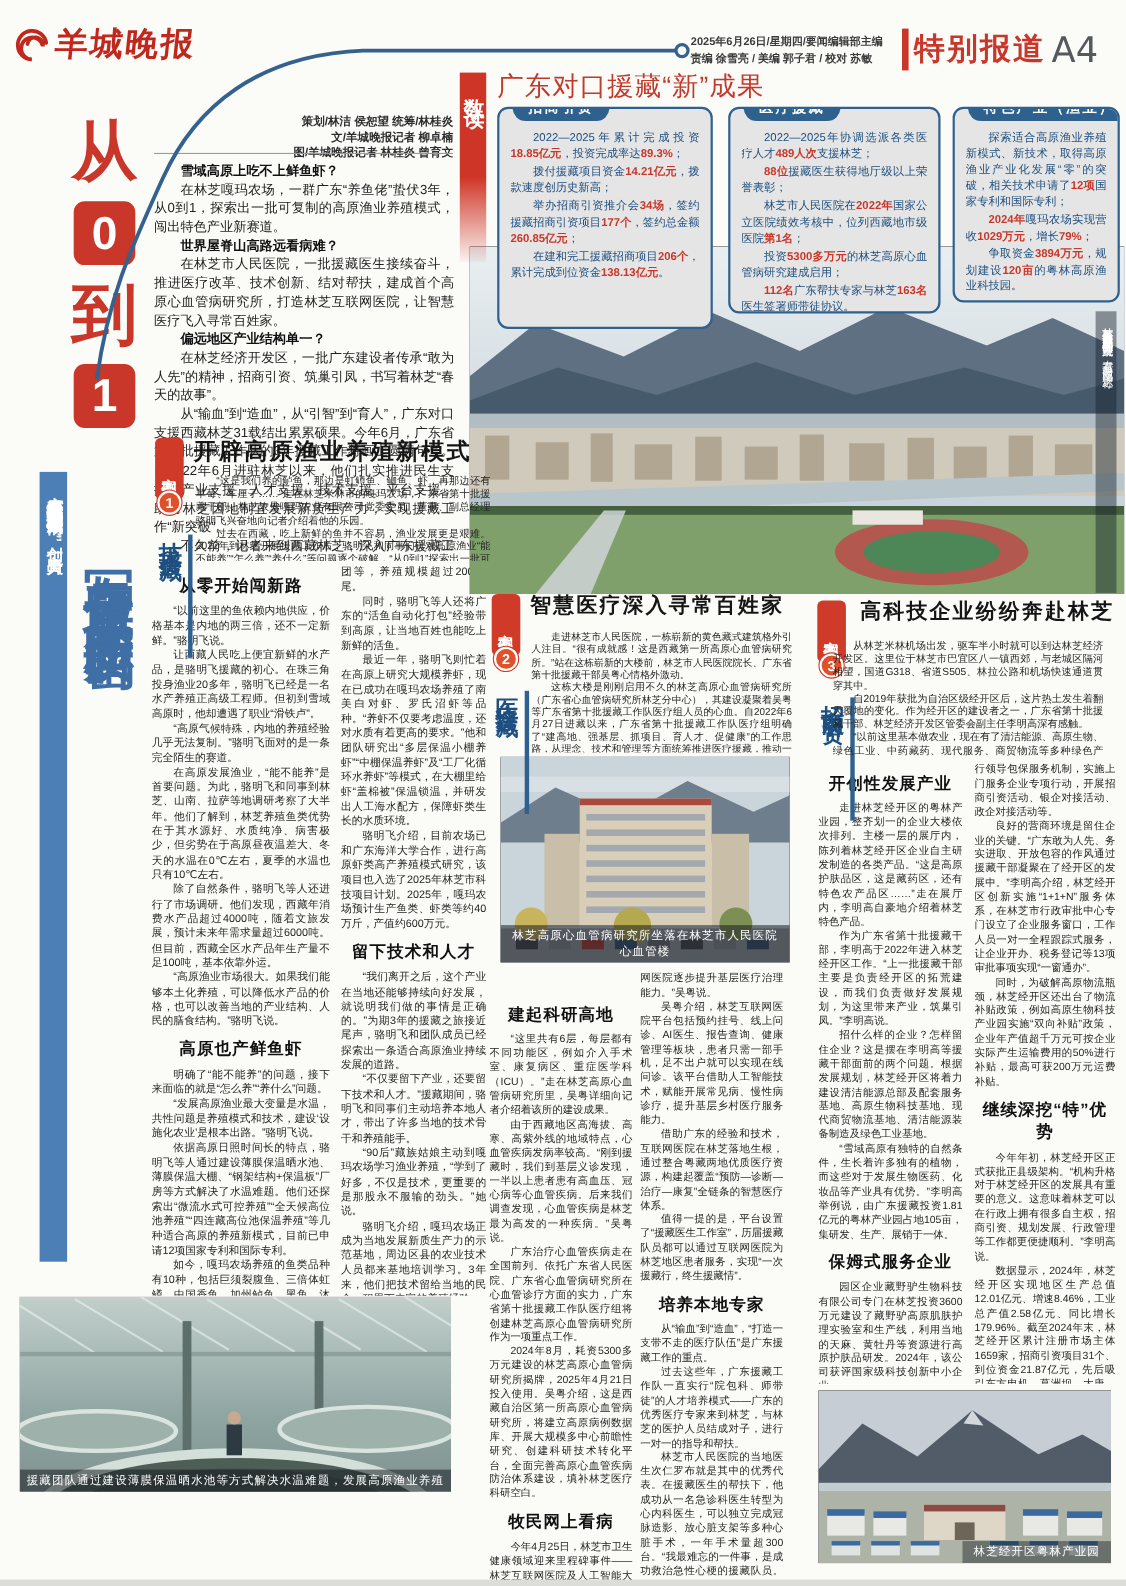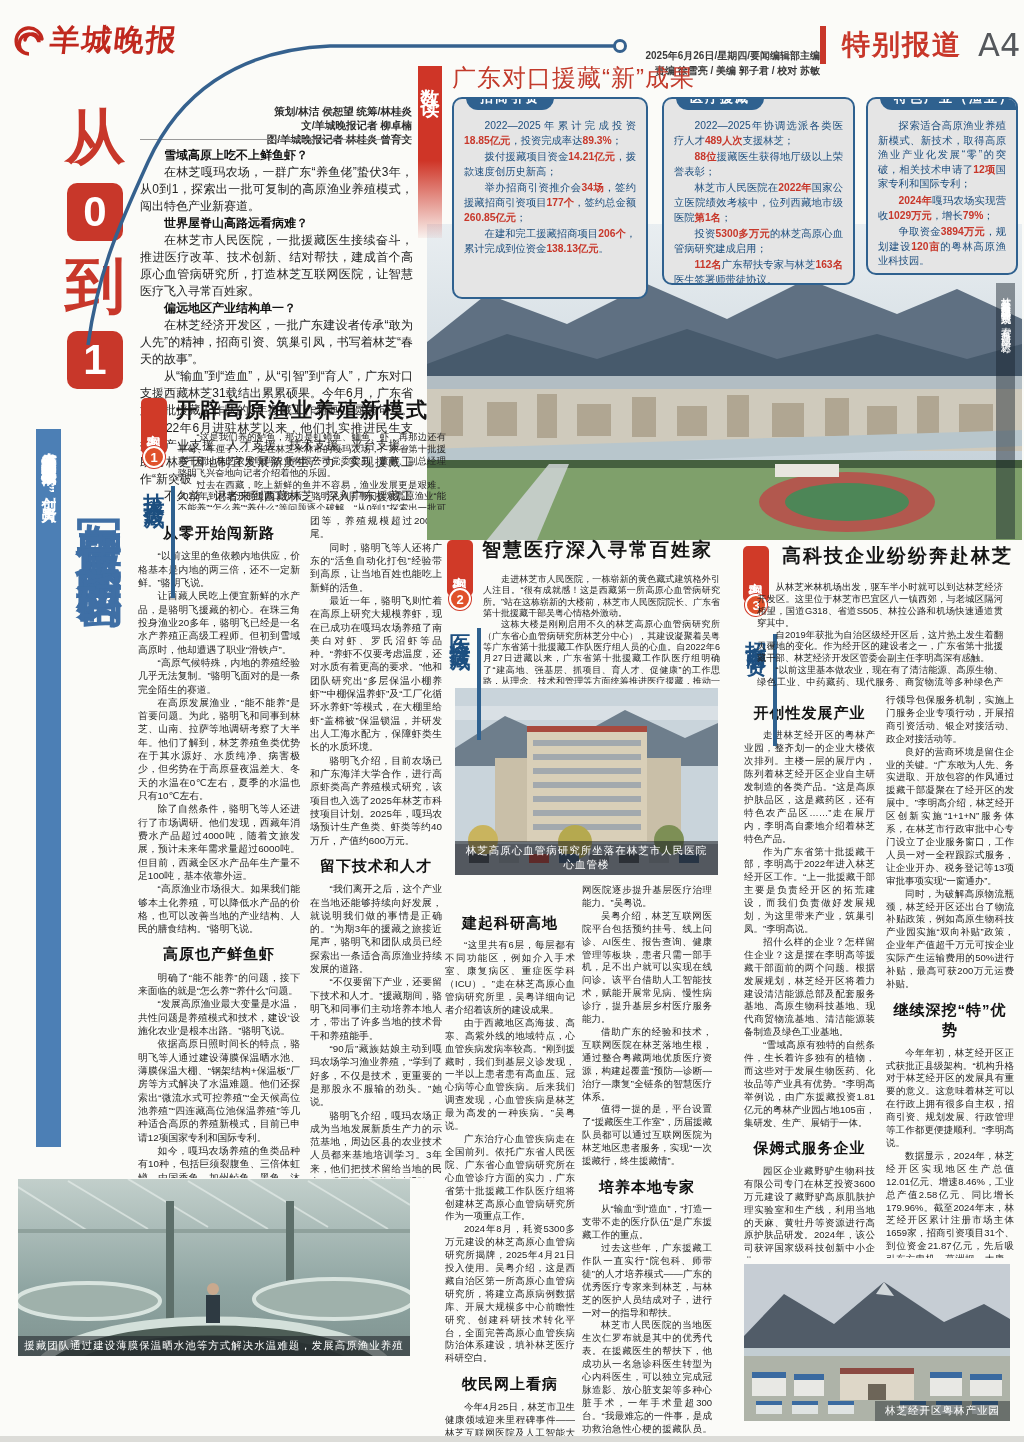--- a/index.html
+++ b/index.html
@@ -5,22 +5,22 @@
   html,body{margin:0;padding:0;background:#e9e9e6;}
   #page{position:relative;width:1024px;height:1442px;margin:0 auto;background:#fbfbf8;overflow:hidden;
         font-family:"Liberation Sans","DejaVu Sans",sans-serif;color:#1c1c1c;}
   [data-name]{box-sizing:border-box;}
   .abs{position:absolute;}
   
   #logo{left:12px;top:20px;display:flex;align-items:center;gap:4px;z-index:5;}
   #logo .logotext{color:#c0281e;font-size:30px;font-weight:bold;font-family:"DejaVu Serif","Liberation Serif",serif;
         transform:skewX(-6deg);letter-spacing:2px;}
   #curve{left:0;top:0;pointer-events:none;z-index:1;}
-  #dateline{left:628px;top:48px;width:192px;text-align:right;font-size:10px;line-height:1.5;color:#3a3a3a;font-weight:bold;}
-  #badge{left:820px;top:26px;display:flex;align-items:center;gap:16px;}
+  #dateline{left:628px;top:31px;width:192px;text-align:left;font-size:10px;line-height:1.5;color:#3a3a3a;font-weight:bold;}
+  #badge{left:820px;top:26px;display:flex;align-items:center;gap:5px;}
   #badge .bar{width:6px;height:38px;background:#c8372a;}
   #badge .t{font-size:28px;font-weight:bold;color:#c8372a;letter-spacing:2px;}
   #badge .pg{font-size:32px;color:#55585c;font-family:"DejaVu Sans",sans-serif;}
   #credits{left:196px;top:104px;width:216px;text-align:right;font-size:10.5px;font-weight:bold;color:#2e2e2e;line-height:1.35;}
   #credit-rule{left:140px;top:139px;width:272px;height:1px;background:#9a9a9a;}
   
   #lead{left:140px;top:147px;width:273px;height:358px;overflow:hidden;font-size:12px;line-height:1.42;color:#222;text-align:justify;}
   #lead p{margin:0;text-indent:2em;}
   #lead p.q{font-weight:bold;color:#111;}
   

